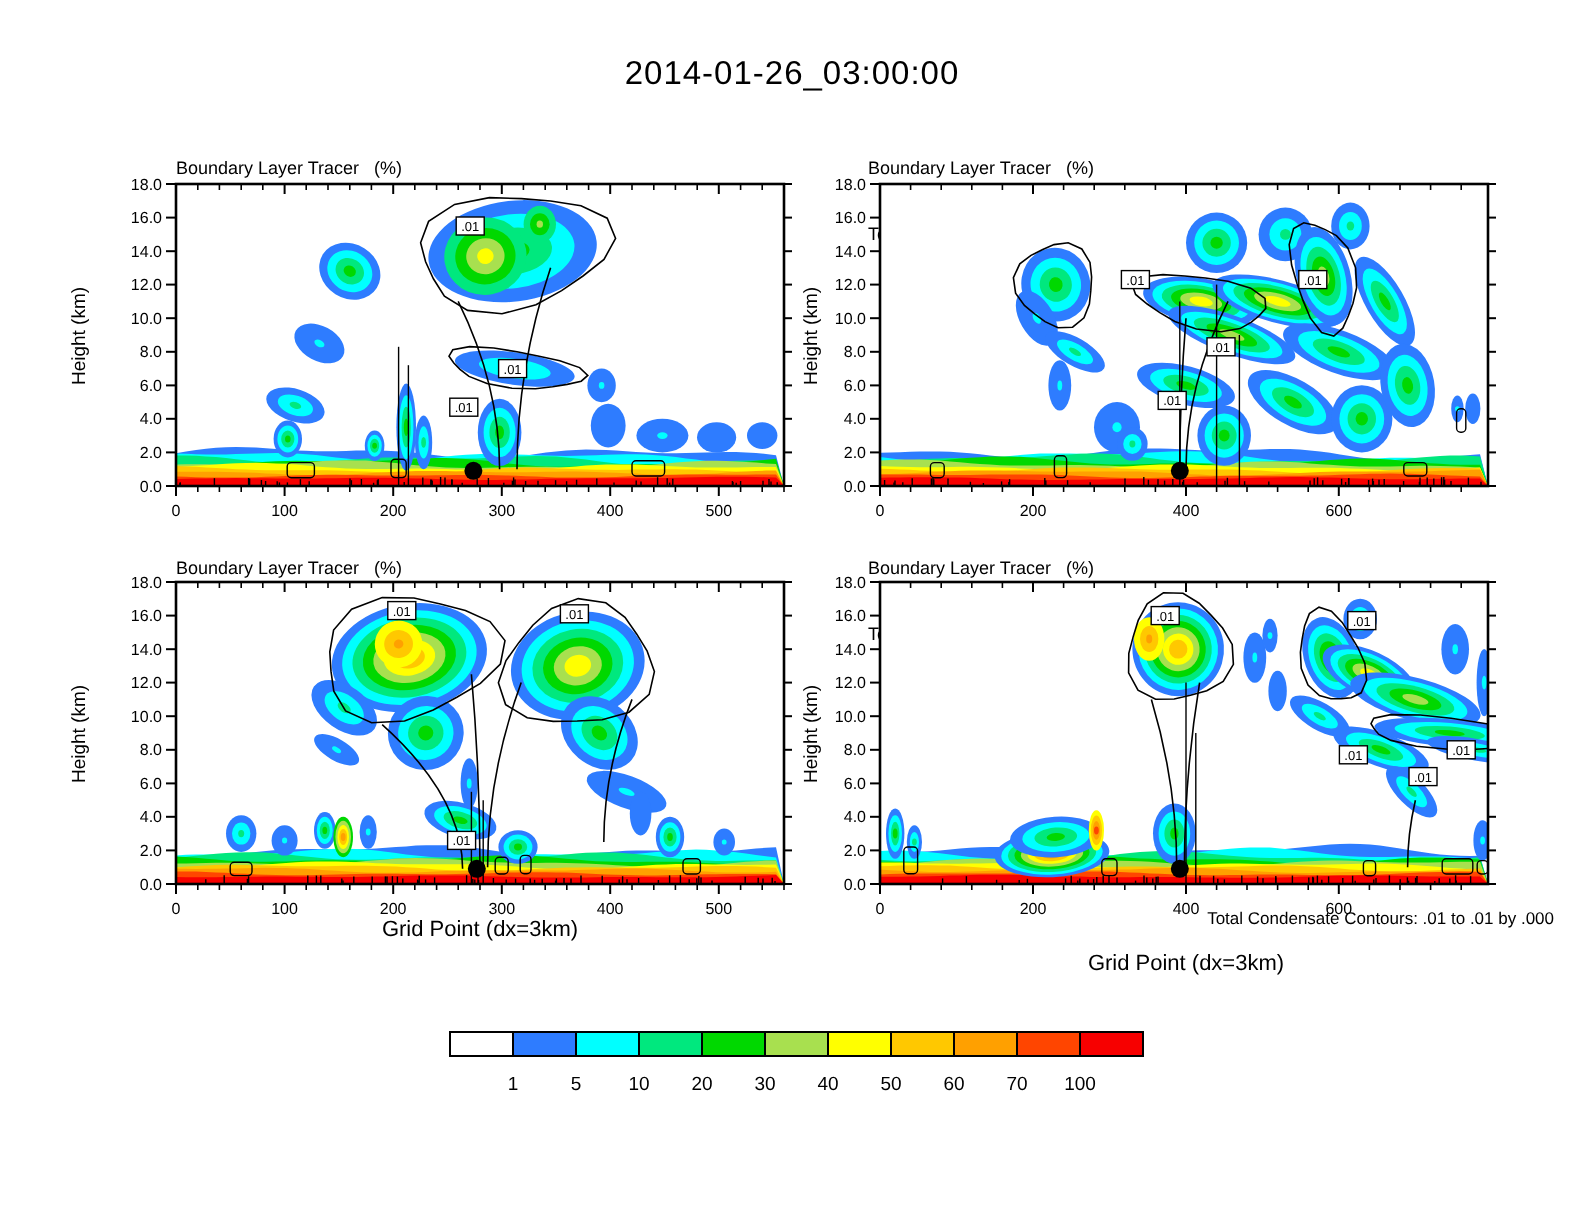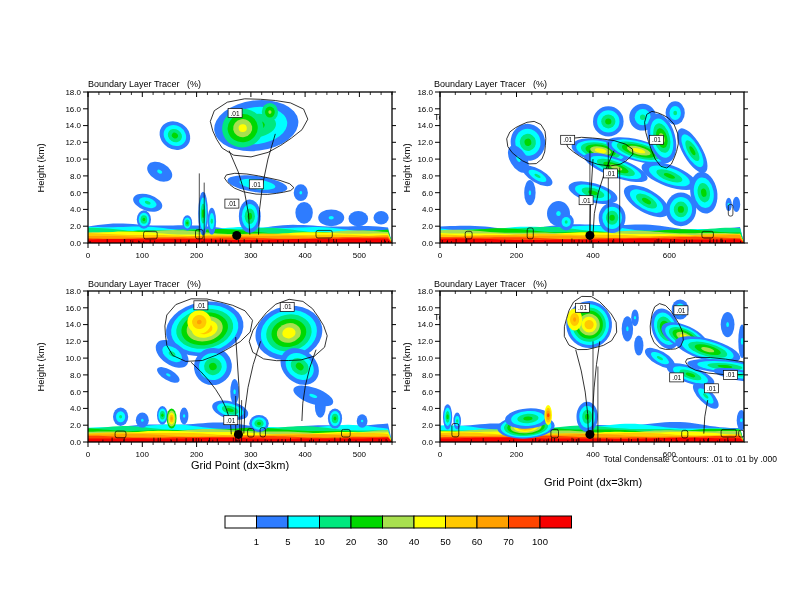--- a/index.html
+++ b/index.html
@@ -12,20 +12,21 @@
   .ylab{font-size:9.5px;white-space:nowrap;transform:translate(-50%,-50%) rotate(-90deg);}
   .xlab{font-size:11px;white-space:nowrap;transform:translateX(-50%);}
   .annot{font-size:8.5px;white-space:nowrap;margin-left:48px;}
   svg text{font-family:"Liberation Sans",sans-serif;fill:#000;}
 </style>
 </head>
 <body>
 
 <div class="page">
 
+  <div class="abs title" style="left:396px;top:28px">2014-01-26_03:00:00</div>
 
   <div class="abs hdr" style="left:88px;top:57px">
     <div>Boundary Layer Tracer   (%)</div>
     <div>Total Condensate   (g/kg)</div>
   </div>
   <div class="abs hdr" style="left:434px;top:57px">
     <div>Boundary Layer Tracer   (%)</div>
     <div>Total Condensate   (g/kg)</div>
   </div>
   <div class="abs hdr" style="left:88px;top:257px">

